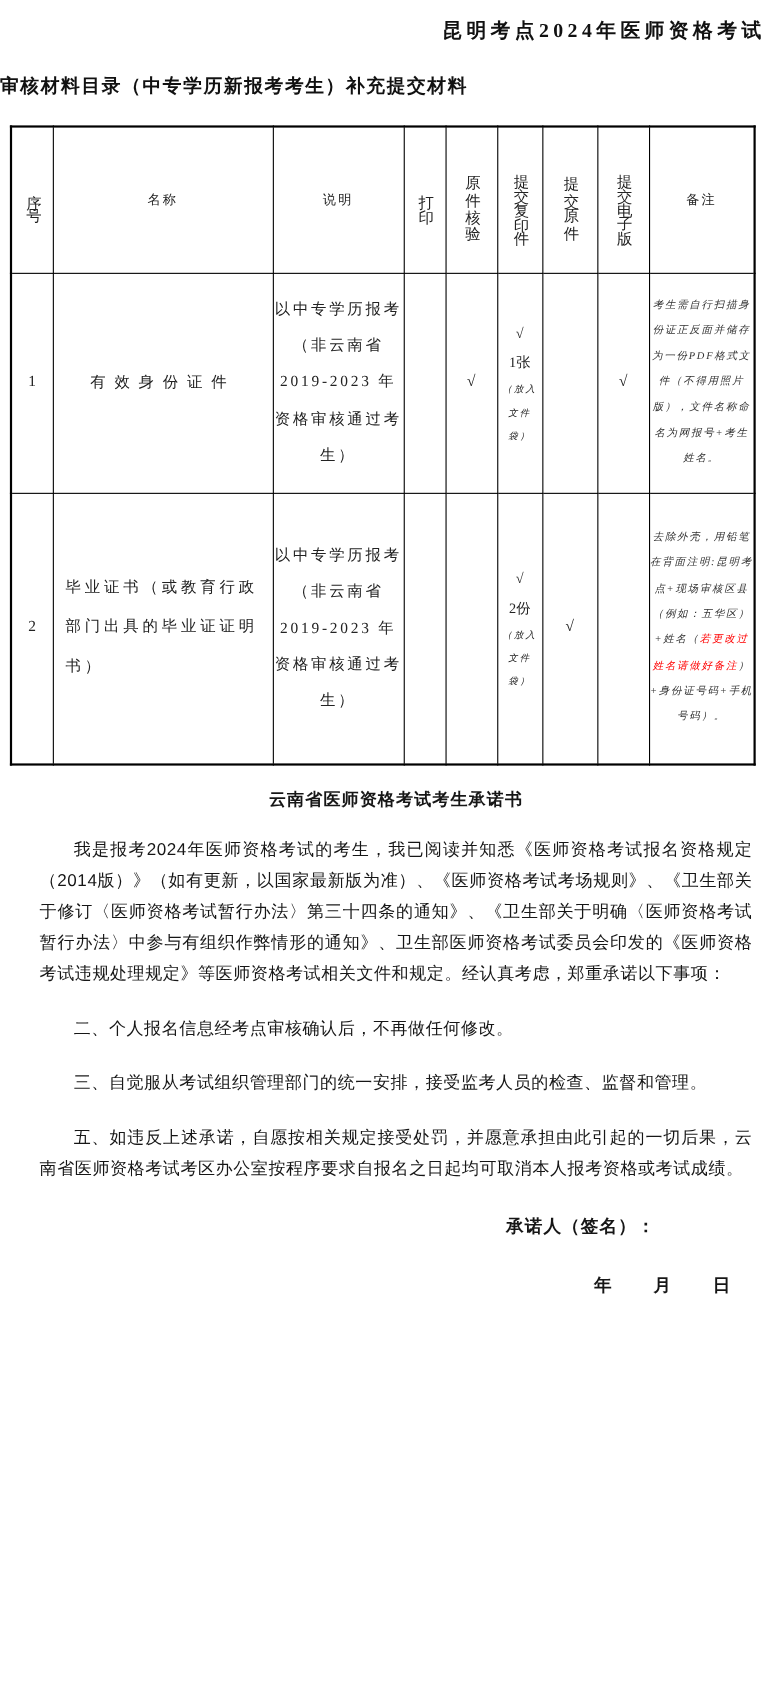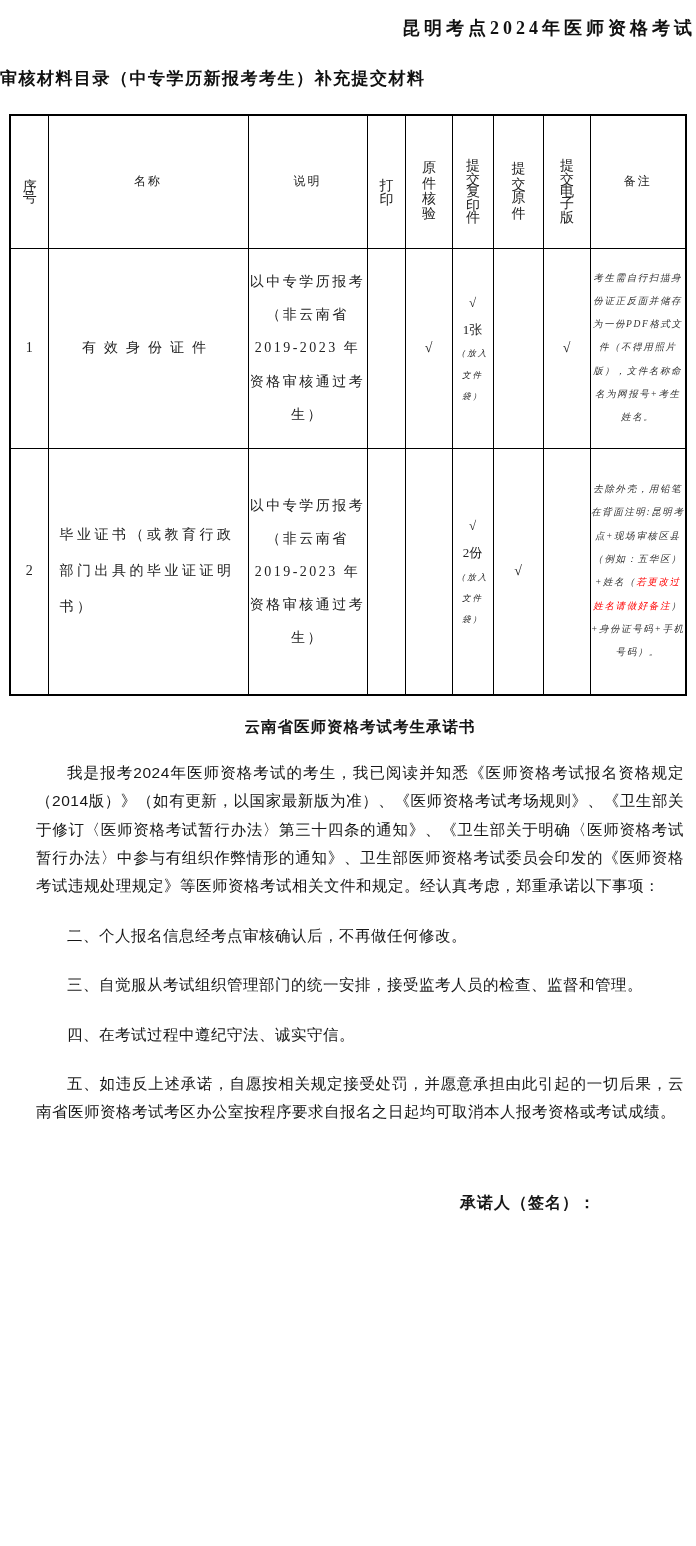--- a/index.html
+++ b/index.html
@@ -42,21 +42,21 @@
   .note-item{margin-left:42px;padding-left:17px;text-indent:-17px;letter-spacing:1px;}
   .note-green{color:#00a650;}
   .note-red{color:#ff5252;}
   
   .pledge{font-family:"Liberation Sans","DejaVu Sans",sans-serif;color:#161616;padding-left:24px;}
   .pledge-title{margin-top:21px;text-align:center;font-weight:700;font-size:15.5px;letter-spacing:1px;}
   .pledge p{
     margin:0 12px;margin-top:21px;font-weight:400;font-size:15.5px;line-height:1.83;
     text-indent:2em;text-align:justify;letter-spacing:0.5px;
   }
-  .signature{margin-top:66px;text-align:right;padding-right:100px;font-weight:700;font-size:16px;letter-spacing:1px;}
+  .signature{margin-top:28px;text-align:right;padding-right:100px;font-weight:700;font-size:16px;letter-spacing:1px;}
   .dateline{margin-top:33px;text-align:right;padding-right:30px;font-weight:700;font-size:16px;letter-spacing:2px;}
 </style>
 </head>
 <body>
 
 <div class="doc-title">昆明考点2024年医师资格考试</div>
 <div class="doc-subtitle">审核材料目录（中专学历新报考考生）补充提交材料</div>
 
 <table class="materials">
   <colgroup>
@@ -126,16 +126,16 @@
   </tr>
 
 </tbody>
   </table>
 
 <div class="pledge">
   <div class="pledge-title">云南省医师资格考试考生承诺书</div>
   <p>我是报考2024年医师资格考试的考生，我已阅读并知悉《医师资格考试报名资格规定（2014版）》（如有更新，以国家最新版为准）、《医师资格考试考场规则》、《卫生部关于修订〈医师资格考试暂行办法〉第三十四条的通知》、《卫生部关于明确〈医师资格考试暂行办法〉中参与有组织作弊情形的通知》、卫生部医师资格考试委员会印发的《医师资格考试违规处理规定》等医师资格考试相关文件和规定。经认真考虑，郑重承诺以下事项：</p>
   <p>二、个人报名信息经考点审核确认后，不再做任何修改。</p>
   <p>三、自觉服从考试组织管理部门的统一安排，接受监考人员的检查、监督和管理。</p>
-  <p>四、在考试过程中遵纪守法、诚实守信。</p>
   <p>五、如违反上述承诺，自愿按相关规定接受处罚，并愿意承担由此引起的一切后果，云南省医师资格考试考区办公室按程序要求自报名之日起均可取消本人报考资格或考试成绩。</p>
   <div class="signature">承诺人（签名）：</div>
+  <div class="dateline">年　　月　　日</div>
 </div>
 
 </body></html>

